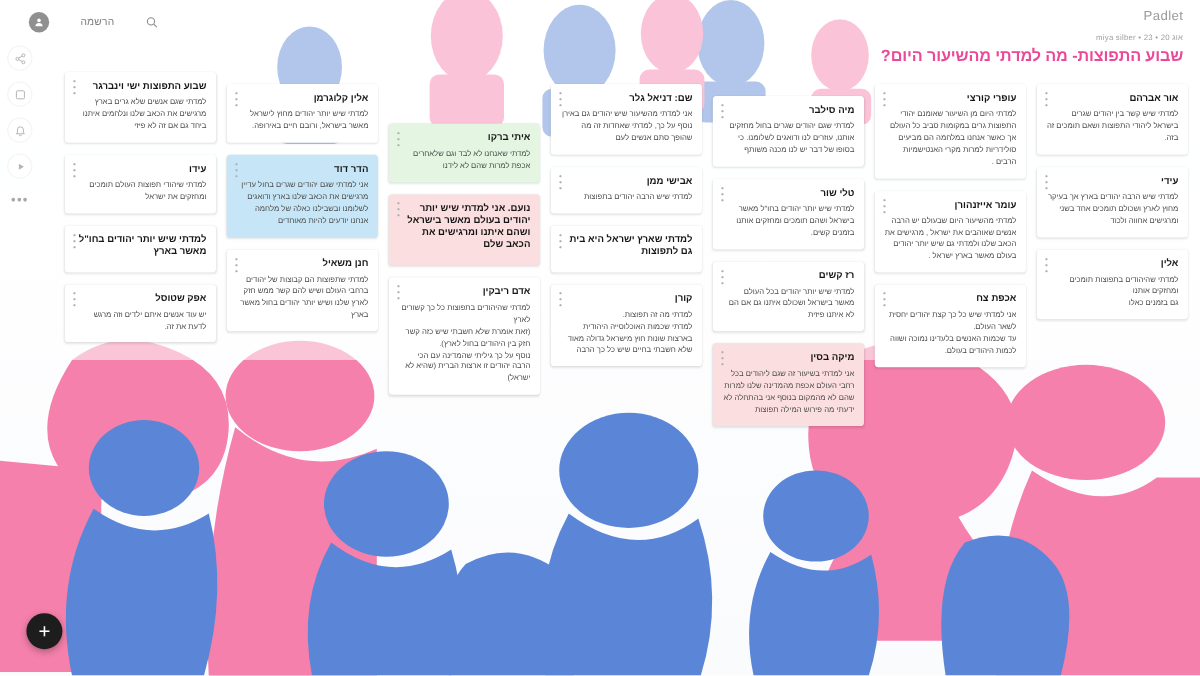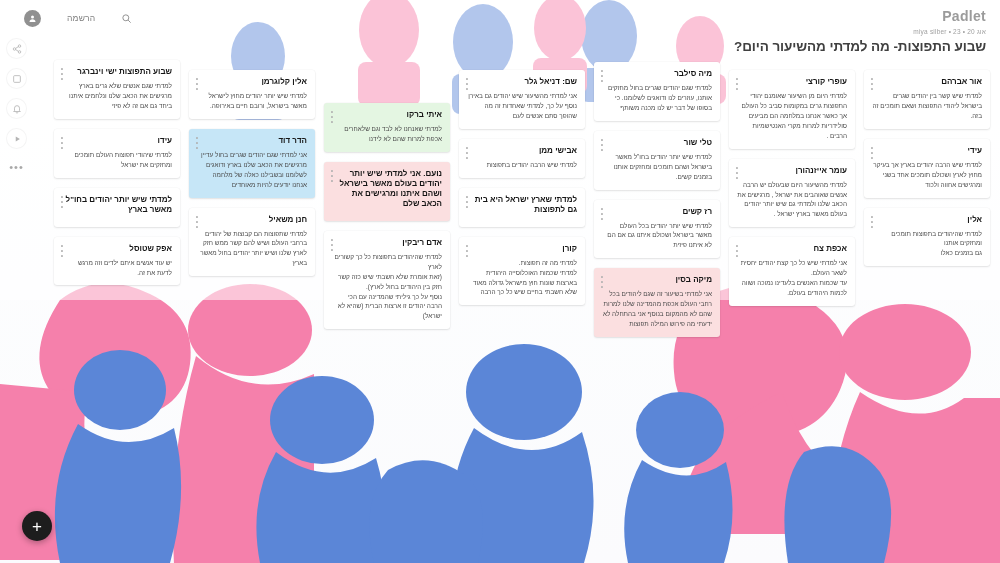--- a/index.html
+++ b/index.html
@@ -38,23 +38,23 @@
     color: #fff; font-size: 8px;
     opacity: .75;
   }
   .tb-register {
     font-size: 8.5px; color: #7d7d7d; letter-spacing: .2px;
     direction: rtl;
   }
   .tb-search { color: #8a8a8a; display:flex; align-items:center; }
   .brand {
     position: absolute; top: 8px; right: 14px;
-    font-size: 14px; color: #9b9b9b; letter-spacing: .3px;
+    font-size: 11px; color: #9b9b9b; letter-spacing: .3px;
     pointer-events: auto;
-    font-weight: 700;
+    font-weight: 400;
   }
 
   
   #left-rail {
     position: absolute; left: 6px; top: 38px;
     display: flex; flex-direction: column; align-items: center; gap: 9px;
     z-index: 40;
   }
   .rail-btn {
     width: 21px; height: 21px; border-radius: 50%;
@@ -74,21 +74,21 @@
   #board-header {
     position: absolute; right: 14px; top: 28px;
     text-align: right; z-index: 30;
     direction: rtl;
   }
   #board-meta {
     font-size: 6.5px; color: #a0a0a0; margin-bottom: 4px;
     direction: ltr; text-align: right; letter-spacing: .2px;
   }
   #board-title {
-    font-size: 13.5px; font-weight: 700; color: #404040;
+    font-size: 13.5px; font-weight: 700; color: #ec4899;
     letter-spacing: -.1px;
   }
 
   
   #card-canvas {
     position: absolute; inset: 0; z-index: 20;
     direction: rtl;
   }
   .col { position: absolute; top: 68px; width: 126px; }
 
@@ -304,21 +304,21 @@
         <div class="card-kebab">
           <span>•</span>
           <span>•</span>
           <span>•</span>
         </div>
         <div class="card-title">אכפת צח</div>
         <div class="card-body">אני למדתי שיש כל כך קצת יהודים יחסית לשאר העולם.
 עד שכמות האנשים בלעדינו נמוכה ושווה לכמות היהודים בעולם.</div>
       </div>
     </div>
-    <div class="col" style="right: 280px; top: 62px;">
+    <div class="col" style="right: 280px; top: 80px;">
       <div class="card plain">
         <div class="card-kebab">
           <span>•</span>
           <span>•</span>
           <span>•</span>
         </div>
         <div class="card-title">מיה סילבר</div>
         <div class="card-body">למדתי שגם יהודים שגרים בחול מחזקים אותנו, עוזרים לנו ודואגים לשלומנו. כי בסופו של דבר יש לנו מכנה משותף</div>
       </div>
       <div class="card plain">

